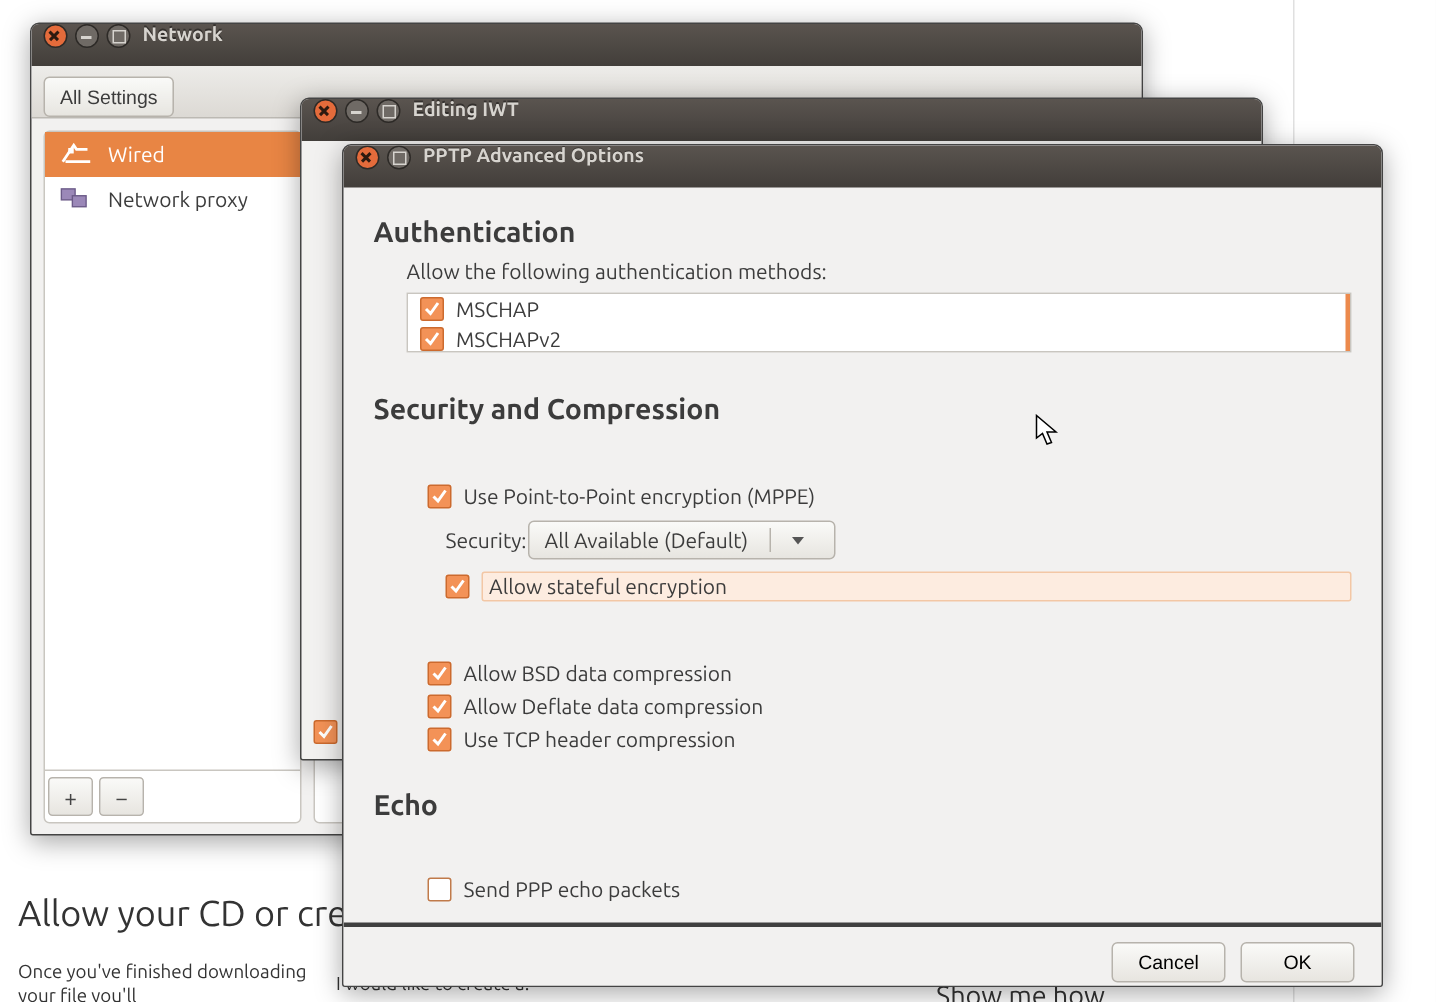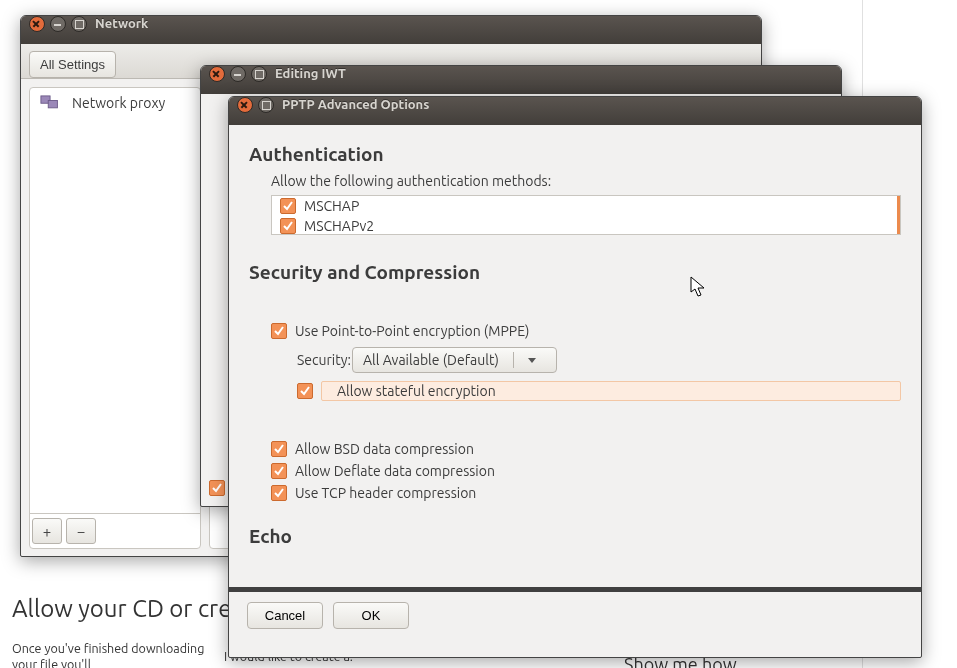--- a/index.html
+++ b/index.html
@@ -36,28 +36,28 @@
   .pptp-body{padding:14px 20px 8px 20px;}
   .section-h{font-weight:bold;margin:4px 0 8px 0;color:#3c3c3c;font-size:19px;}
   .sub-lbl{margin:0 0 6px 22px;color:#3c3c3c;}
   .auth-box{margin-left:22px;border:1px solid #c9c6c0;background:#fff;height:38px;overflow:hidden;position:relative;}
   .auth-scroll{position:absolute;right:0;top:0;width:3px;height:100%;background:#ec8a4d;}
   .auth-item{display:flex;align-items:center;gap:8px;padding:2px 8px;}
   .check{width:14px;height:14px;border:1px solid #c07a4a;border-radius:2px;display:inline-flex;align-items:center;justify-content:center;background:#fff;}
   .check.on{background:#f39257;border-color:#cc6a2e;}
   .check.on svg{display:block;} .check svg{display:none;}
   .row{display:flex;align-items:center;gap:8px;margin:6px 0;}
-  .indent1{margin-left:22px;text-align:center;}
+  .indent1{margin-left:36px;text-align:center;}
   .indent2{margin-left:48px;}
   .sec-row{display:flex;align-items:center;gap:1px;margin:8px 0 8px 48px;}
   .combo{display:inline-flex;align-items:center;border:1px solid #b7b3ac;border-radius:4px;background:linear-gradient(#fafaf8,#e7e5e0);padding:4px 20px 4px 10px;gap:8px;}
   .combo .caret{width:0;height:0;border-left:4px solid transparent;border-right:4px solid transparent;border-top:5px solid #555;border-left-style:solid;margin-left:4px;}
   .combo .sep{width:1px;height:16px;background:#b7b3ac;margin:0 2px 0 6px;}
-  .hl{background:#fdece0;border:1px solid #f3c7a5;border-radius:2px;flex:1;height:18px;display:flex;align-items:center;padding:0 15px;}
-  .btnbar{display:flex;gap:10px;padding:10px 18px;border-top:5px solid #404040;background:#f2f1f0;}
+  .hl{background:#fdece0;border:1px solid #f3c7a5;border-radius:2px;flex:1;height:18px;display:flex;align-items:center;padding:0 4px;}
+  .btnbar{display:flex;justify-content:flex-end;gap:10px;padding:10px 18px;border-top:3px solid #404040;background:#f2f1f0;}
   .btn{min-width:76px;text-align:center;padding:5px 16px;border:1px solid #b7b3ac;border-radius:4px;background:linear-gradient(#fafaf8,#e7e5e0);font-size:13px;}
   
   .bg-text{position:absolute;color:#333;}
   #bg-title{left:12px;top:595px;font-size:24px;}
   #bg-p{left:12px;top:640px;font-size:12.5px;width:200px;line-height:1.3;}
   #bg-mid{left:224px;top:649px;font-size:12.5px;color:#333;}
   #bg-show{left:624px;top:654px;font-size:18px;color:#333;}
   #right-cut{position:absolute;right:0;top:0;width:94px;height:668px;background:#fff;border-left:1px solid #e0e0e0;}
   
   .cursor{position:absolute;left:690px;top:276px;pointer-events:none;}
@@ -80,20 +80,29 @@
       <span class="tb-btn tb-max"></span>
     </div>
     <span class="title-text">Network</span>
   </div>
   <div class="toolbar">
     <button class="tool-btn">All Settings</button>
   </div>
   <div class="net-body">
     <div class="sidebar">
       <div class="side-list">
+        <div class="side-item active">
+          <span class="side-icon">
+            <svg viewBox="0 0 24 16">
+                <path d="M2 14 L10 2 L12 5 L20 5 M4 14 L22 14" stroke="#fff" stroke-width="2" fill="none"></path>
+                <rect x="6" y="4" width="4" height="4" fill="#fff"></rect>
+              </svg>
+          </span>
+          <span>Wired</span>
+        </div>
         <div class="side-item">
           <span class="side-icon">
             <svg viewBox="0 0 24 16">
                 <rect x="1" y="1" width="10" height="8" fill="#9b88b8" stroke="#6b5a88"></rect>
                 <rect x="9" y="6" width="10" height="8" fill="#9b88b8" stroke="#6b5a88"></rect>
               </svg>
           </span>
           <span>Network proxy</span>
         </div>
       </div>
@@ -221,20 +230,24 @@
           <svg width="10" height="10" viewBox="0 0 10 10">
             <path d="M1 5 L4 8 L9 1" stroke="#fff" stroke-width="2" fill="none"></path>
           </svg>
         </span>
       <span>Use TCP header compression</span>
     </div>
 
     <div style="height:14px"></div>
     <div class="section-h">Echo</div>
     <div style="height:24px"></div>
+    <div class="row indent1">
+      <span class="check"></span>
+      <span>Send PPP echo packets</span>
+    </div>
   </div>
   <div class="btnbar">
     <button class="btn">Cancel</button>
     <button class="btn">OK</button>
   </div>
 </div>
 
 <svg class="cursor" width="18" height="22" viewBox="0 0 18 22">
   <path d="M1 1 L1 16 L5 13 L8 20 L11 19 L8 12 L14 12 Z" fill="#fff" stroke="#000" stroke-width="1"></path>
 </svg>

